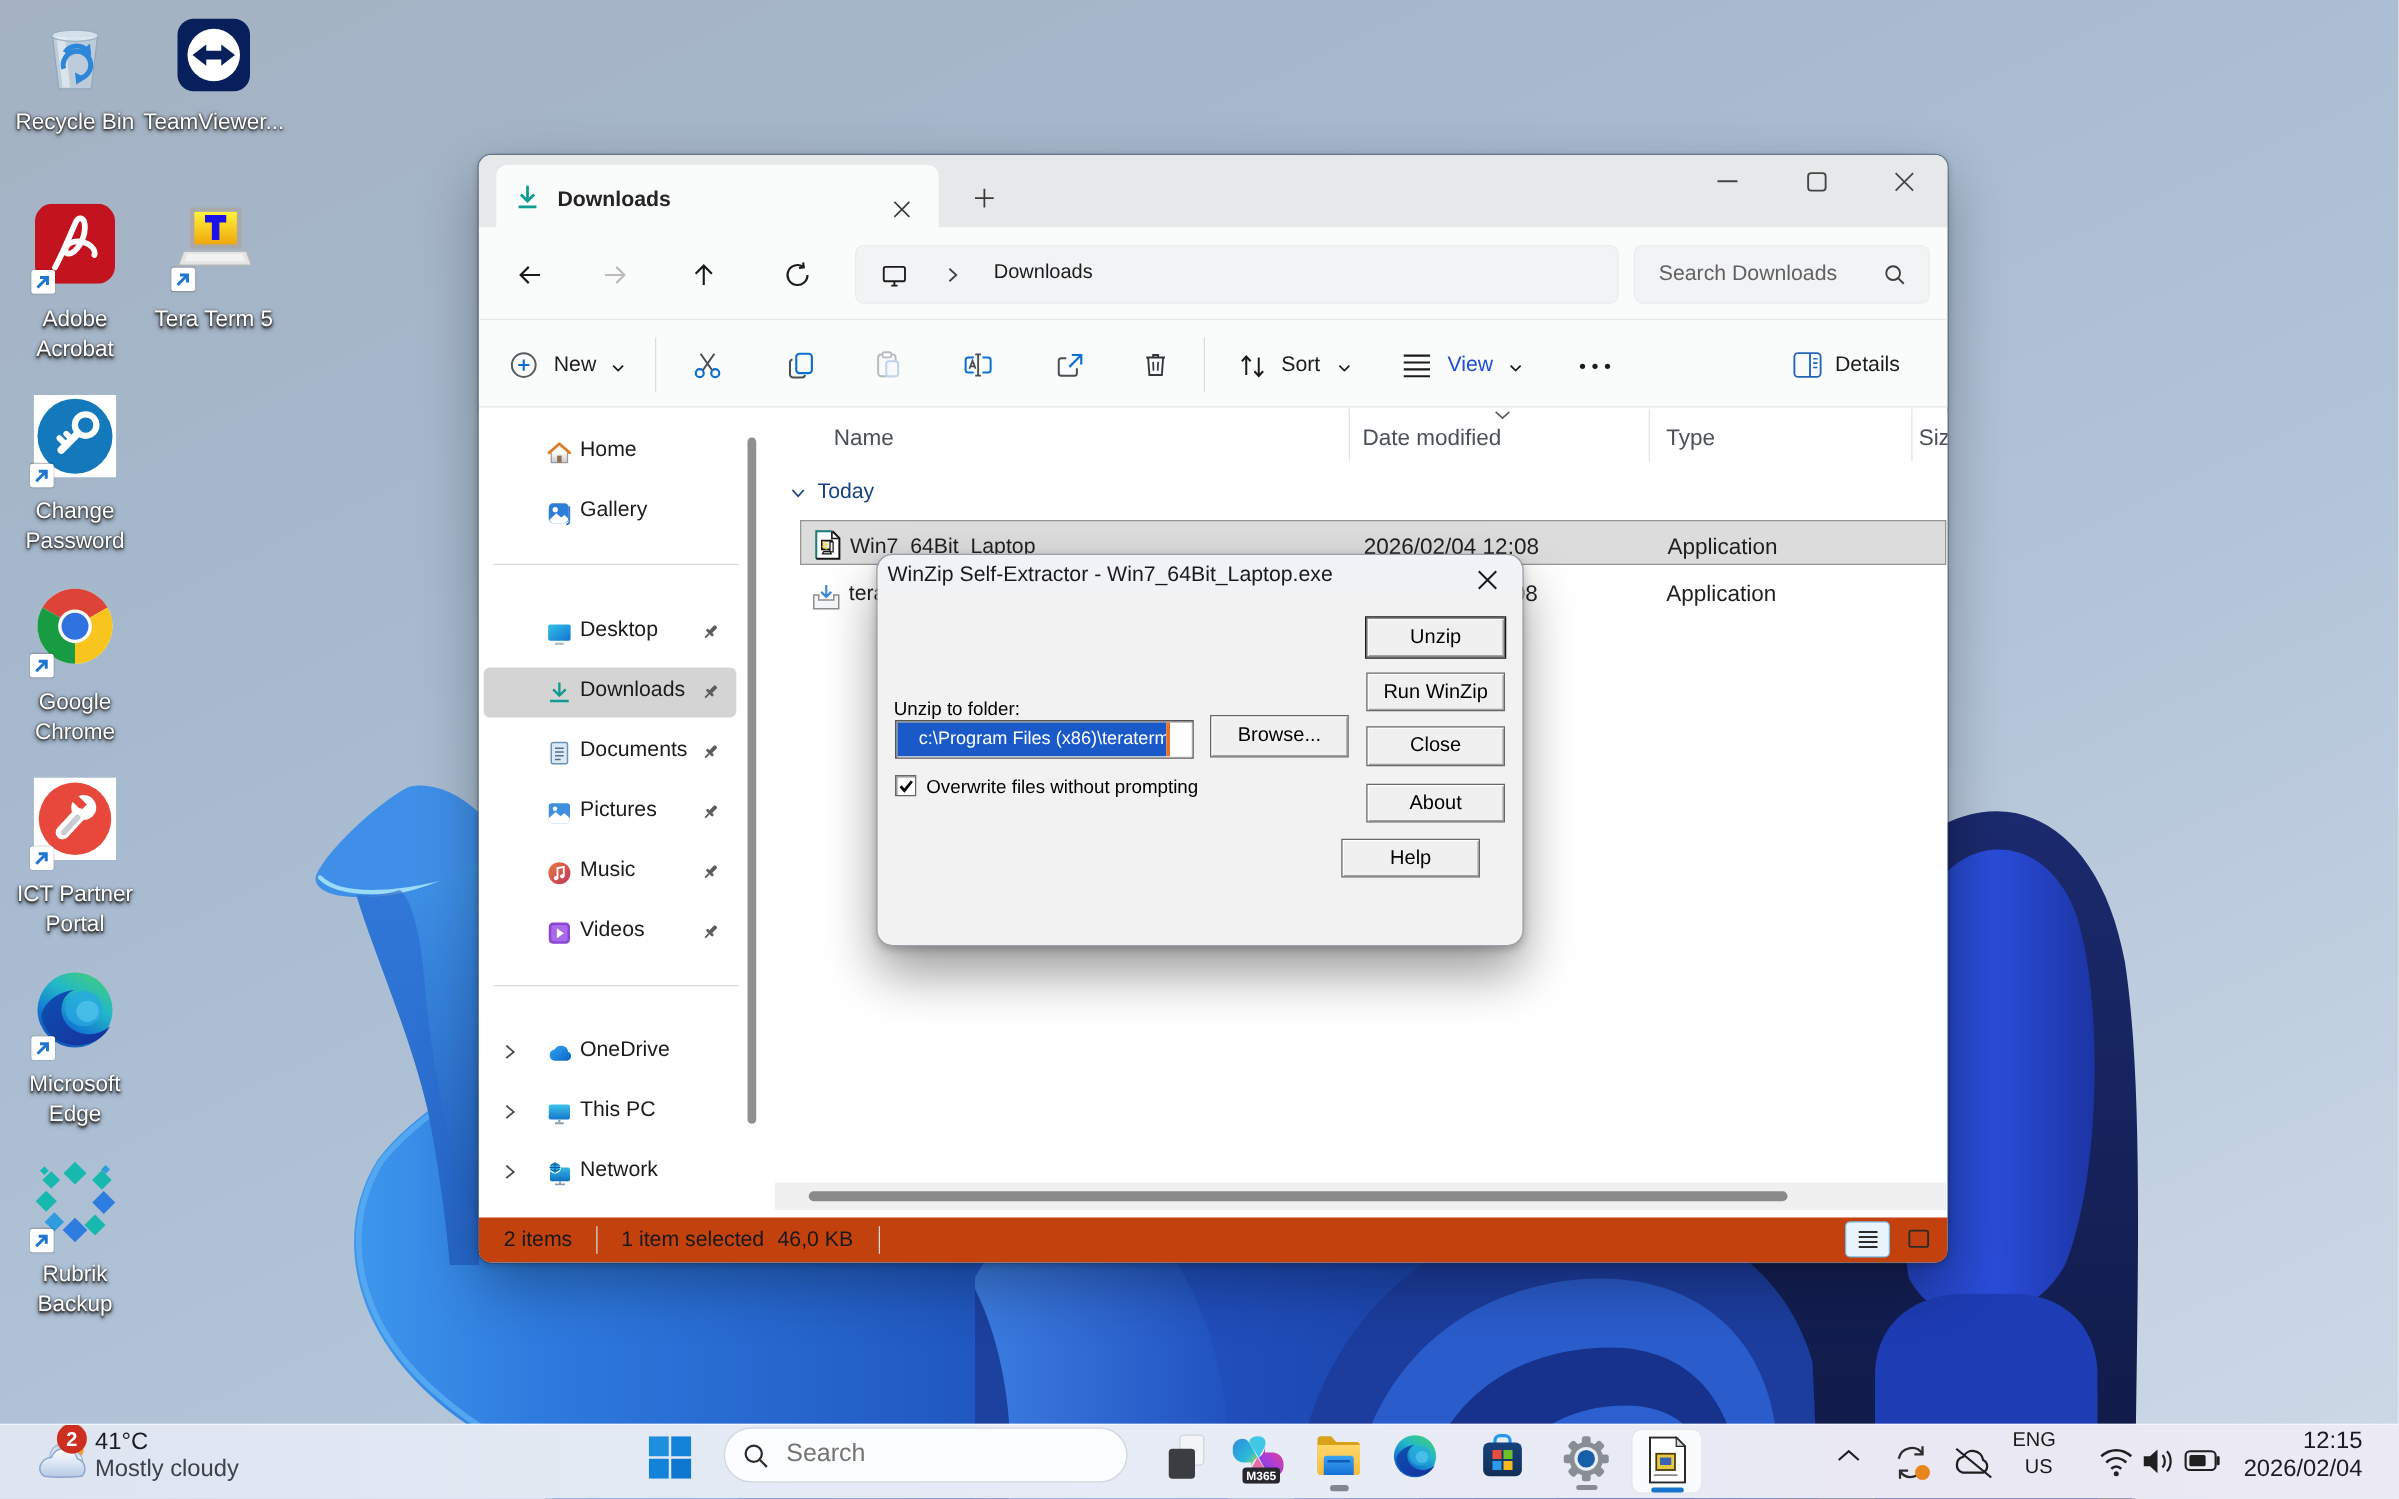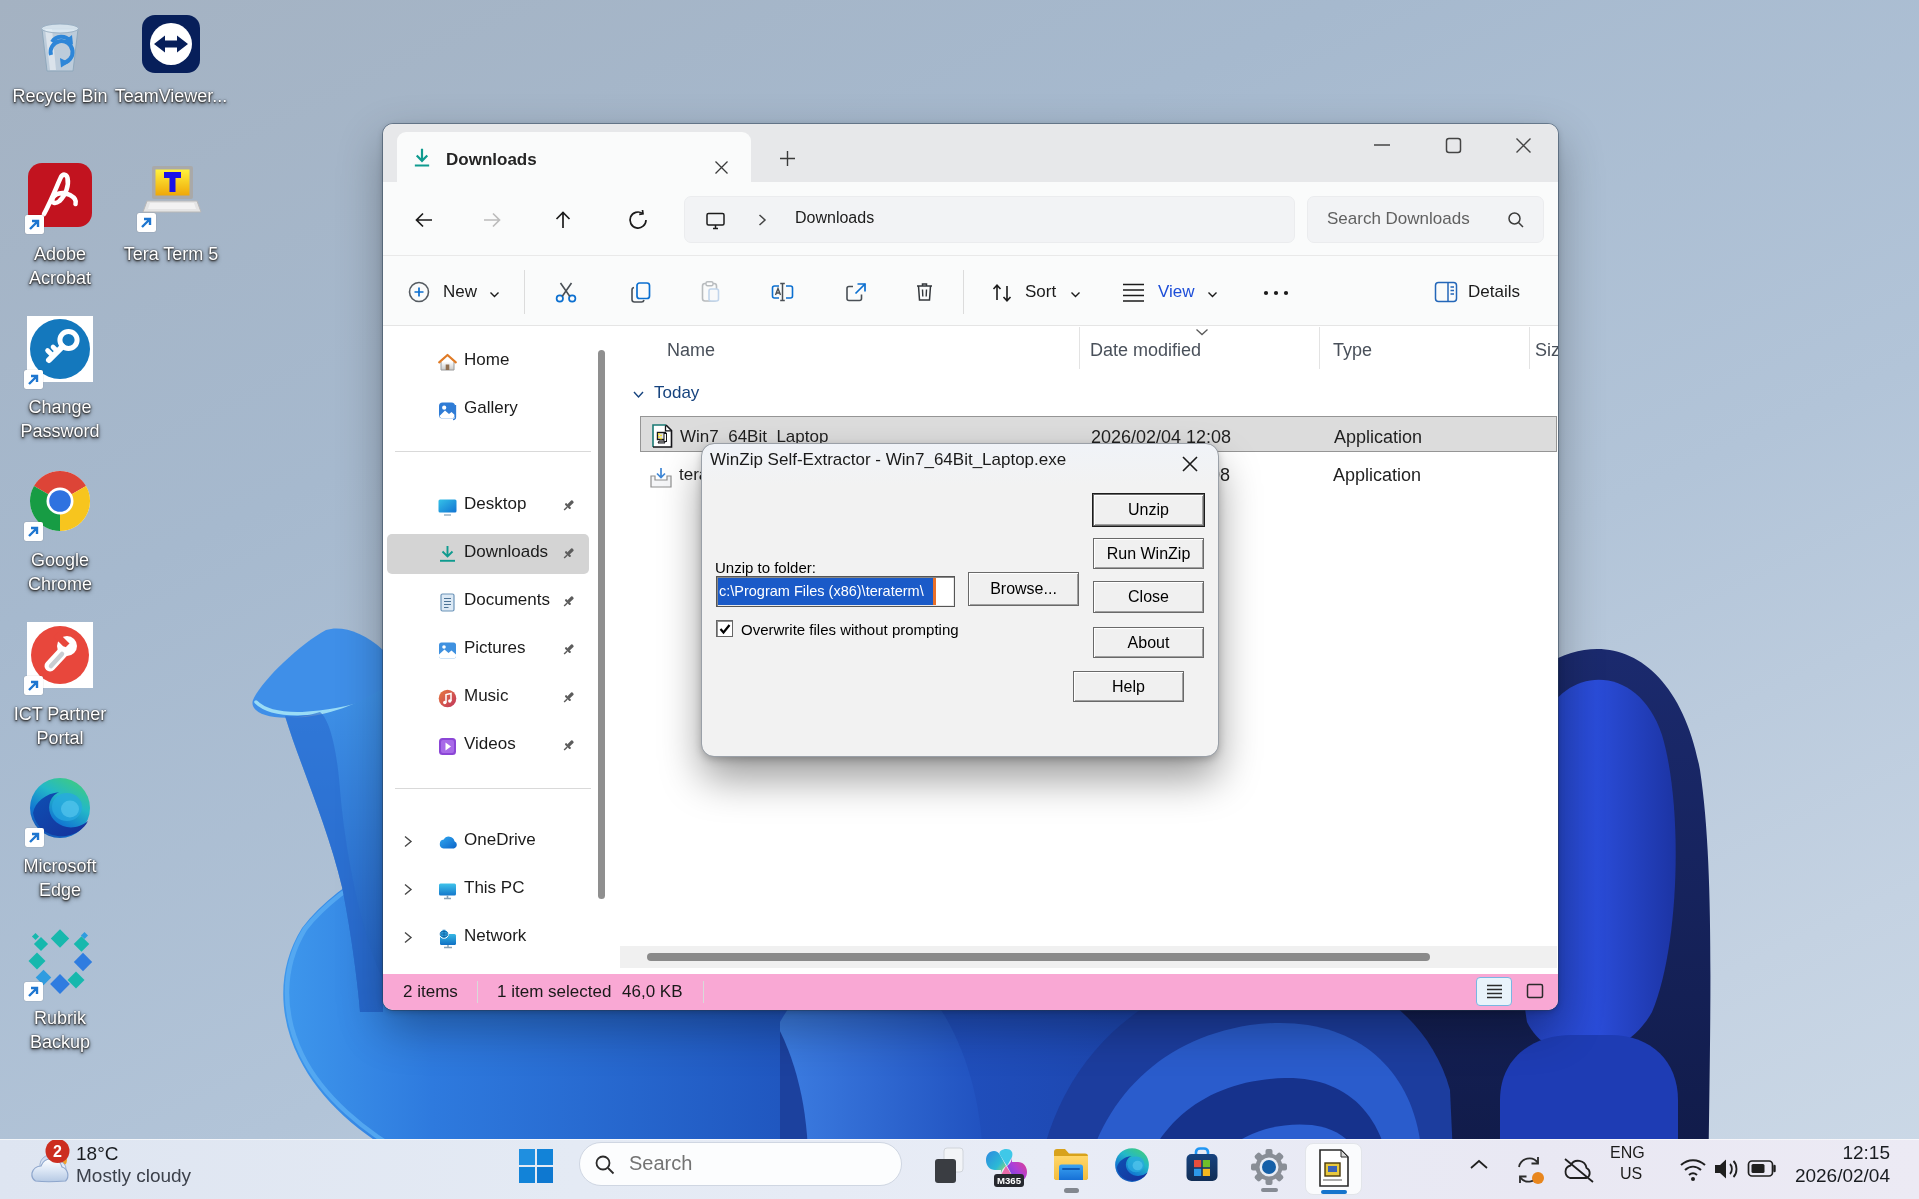--- a/index.html
+++ b/index.html
@@ -22,21 +22,21 @@
 
 #win { position:absolute; left:383px; top:124px; width:1175px; height:886px;
   border-radius:10px; background:#ffffff;
   box-shadow:0 2px 6px rgba(0,0,0,.22), 0 18px 46px rgba(0,0,0,.30);
   outline:1px solid rgba(40,60,80,.45); overflow:hidden; font-size:15px; color:#1b1b1b; }
 #tabstrip { position:absolute; left:0; top:0; width:100%; height:58px; background:#e7e8ea; }
 #tab { position:absolute; left:14px; top:8px; width:354px; height:50px; background:#fafbfb; border-radius:9px 9px 0 0; }
 #navbar { position:absolute; left:0; top:58px; width:100%; height:74px; background:#fafbfb; border-bottom:1px solid #e9e9e9; }
 #toolbar { position:absolute; left:0; top:132px; width:100%; height:70px; background:#fafbfb; border-bottom:1px solid #e5e5e5; }
 #body { position:absolute; left:0; top:206px; width:100%; bottom:36px; background:#fff; }
-#statusbar { position:absolute; left:0; bottom:0; width:100%; height:36px; background:#f9a8d4;text-decoration:underline; }
+#statusbar { position:absolute; left:0; bottom:0; width:100%; height:36px; background:#c2410c;text-decoration:underline; }
 
 .navico { position:absolute; top:0; }
 .addr { position:absolute; left:301px; top:14px; width:611px; height:47px; background:#f2f3f5;
   border:1px solid #ebecee; border-radius:7px; }
 .srch { position:absolute; left:924px; top:14px; width:237px; height:47px; background:#f2f3f5;
   border:1px solid #ebecee; border-radius:7px; color:#5c5c5c; }
 
 
 #sidebar { position:absolute; left:0; top:206px; width:225px; bottom:36px; background:#fff; }
 #sbscroll { position:absolute; left:215px; top:20px; width:7px; height:549px; background:#8f8f8f; border-radius:4px; }
@@ -668,21 +668,21 @@
   </div>
 
   <div id="dlg">
     <span style="position:absolute;left:8px;top:6px;font-size:17px;color:#1a1a1a">WinZip Self-Extractor - Win7_64Bit_Laptop.exe</span>
     <svg style="position:absolute;left:479px;top:11px" width="18" height="18" viewBox="0 0 18 18">
         <path d="M2 2 L16 16 M16 2 L2 16" stroke="#1a1a1a" stroke-width="1.6"></path>
       </svg>
     <span style="position:absolute;left:13px;top:115px;font-size:15px;color:#000">Unzip to folder:</span>
     <div style="position:absolute;left:14px;top:132px;width:239px;height:31px;background:#fff;border:1px solid #555;box-shadow:inset 1px 1px 0 #888, inset -1px -1px 0 #e8e8e8">
       <div style="position:absolute;left:1px;top:1px;bottom:1px;width:215px;background:#1a5ac8"></div>
-      <span style="position:absolute;left:2px;top:6px;font-size:14.5px;color:#fff;white-space:nowrap">c:\Program Files (x86)\teraterm\</span>
+      <span style="position:absolute;left:18px;top:6px;font-size:14.5px;color:#fff;white-space:nowrap">c:\Program Files (x86)\teraterm\</span>
       <div style="position:absolute;left:216px;top:1px;bottom:1px;width:3px;background:#e8702a"></div>
     </div>
     <div class="btn3d" style="left:266px;top:128px;width:111px;height:34px;line-height:32px">Browse...</div>
     <div style="position:absolute;left:14px;top:176px;width:17px;height:17px;background:#fff;border:1px solid #666;box-shadow:inset 1px 1px 0 #909090">
       <svg style="position:absolute;left:2px;top:2px" width="12" height="12" viewBox="0 0 12 12">
           <path d="M1.5 6 L4.5 9.5 L10.5 2" stroke="#000" stroke-width="2.2" fill="none"></path>
         </svg>
     </div>
     <span style="position:absolute;left:39px;top:177px;font-size:15px;color:#000">Overwrite files without prompting</span>
     <div class="btn3d def" style="left:391px;top:50px;width:111px;height:32px;line-height:30px">Unzip</div>
@@ -704,21 +704,21 @@
             <stop offset="0" stop-color="#c4d4ec"></stop>
             <stop offset="1" stop-color="#f4f8fe"></stop>
           </linearGradient>
         </defs>
       <circle cx="34" cy="20" r="7" fill="#f0a02c"></circle>
       <path d="M14 24 a10 10 0 0 1 19 -3 a8 8 0 0 1 7 8 l0 2 l-26 0 Z" fill="url(#cldg2)" stroke="#9fb4d4" stroke-width="1"></path>
       <path d="M6 33 a9.5 9.5 0 0 1 9 -7 a11 11 0 0 1 21 1 a8.5 8.5 0 0 1 3.5 14 q-18 1.5 -30 0 a 8 8 0 0 1 -3.5 -8 Z" fill="url(#cldg)" stroke="#8ea6cc" stroke-width="1.2"></path>
       <circle cx="31.5" cy="11" r="12" fill="#cc2e20"></circle>
       <text x="31.5" y="16.5" font-size="16" font-weight="bold" fill="#fff" text-anchor="middle" font-family="Liberation Sans, sans-serif">2</text>
     </svg>
-    <span style="position:absolute;left:76px;top:3px;font-size:19px;color:#191c20">18°C</span>
+    <span style="position:absolute;left:76px;top:3px;font-size:19px;color:#191c20">41°C</span>
     <span style="position:absolute;left:76px;top:25px;font-size:19px;color:#3c414b">Mostly cloudy</span>
     <svg style="position:absolute;left:519px;top:9px" width="34" height="34" viewBox="0 0 34 34">
       <rect x="0" y="0" width="16" height="16" fill="#1f8fe0"></rect>
         <rect x="18" y="0" width="16" height="16" fill="#1283d8"></rect>
       <rect x="0" y="18" width="16" height="16" fill="#1283d8"></rect>
         <rect x="18" y="18" width="16" height="16" fill="#0e78d0"></rect>
     </svg>
     <div style="position:absolute;left:579px;top:2px;width:323px;height:44px;background:#fcfdfe;border:1px solid #cfd6e2;border-radius:22px">
       <svg style="position:absolute;left:14px;top:11px" width="22" height="22" viewBox="0 0 22 22">
           <circle cx="9" cy="9" r="6.5" stroke="#2b2b2b" stroke-width="1.8" fill="none"></circle>

